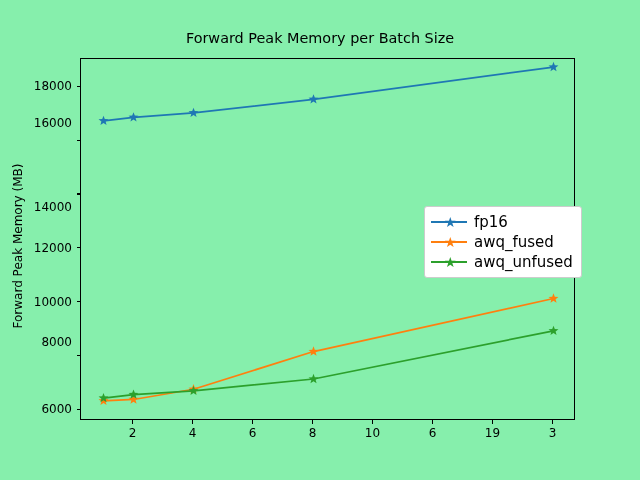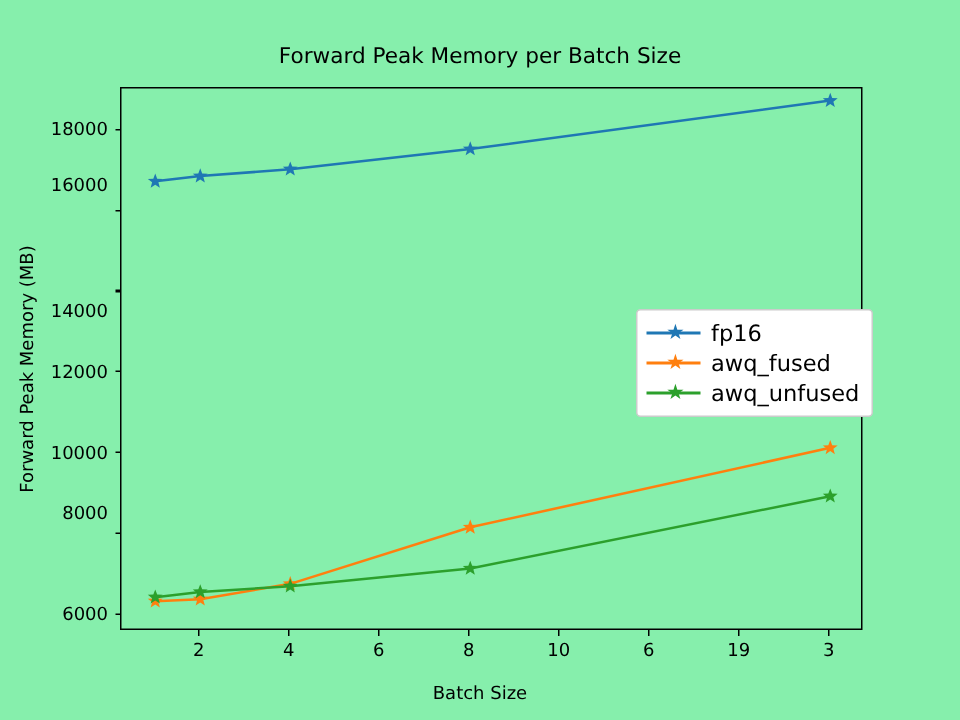--- a/index.html
+++ b/index.html
@@ -199,21 +199,20 @@
       <div class="xtick-mark" style="left: 132px; top: 420px;"></div>
       <div class="xtick-mark" style="left: 192px; top: 420px;"></div>
       <div class="xtick-mark" style="left: 252px; top: 420px;"></div>
       <div class="xtick-mark" style="left: 312px; top: 420px;"></div>
       <div class="xtick-mark" style="left: 372px; top: 420px;"></div>
       <div class="xtick-mark" style="left: 432px; top: 420px;"></div>
       <div class="xtick-mark" style="left: 492px; top: 420px;"></div>
       <div class="xtick-mark" style="left: 552px; top: 420px;"></div>
     </div>
 
-  <div id="xlabel">Batch Size</div>
   <div id="ylabel">Forward Peak Memory (MB)</div>
 
   <div id="legend">
       <div class="legend-row">
         <span class="legend-sample">
           <span class="legend-line" style="background: rgb(31, 119, 180);"></span>
           <span class="legend-marker" style="color: rgb(31, 119, 180);">★</span>
         </span>
         <span class="legend-label">fp16</span>
       </div>

